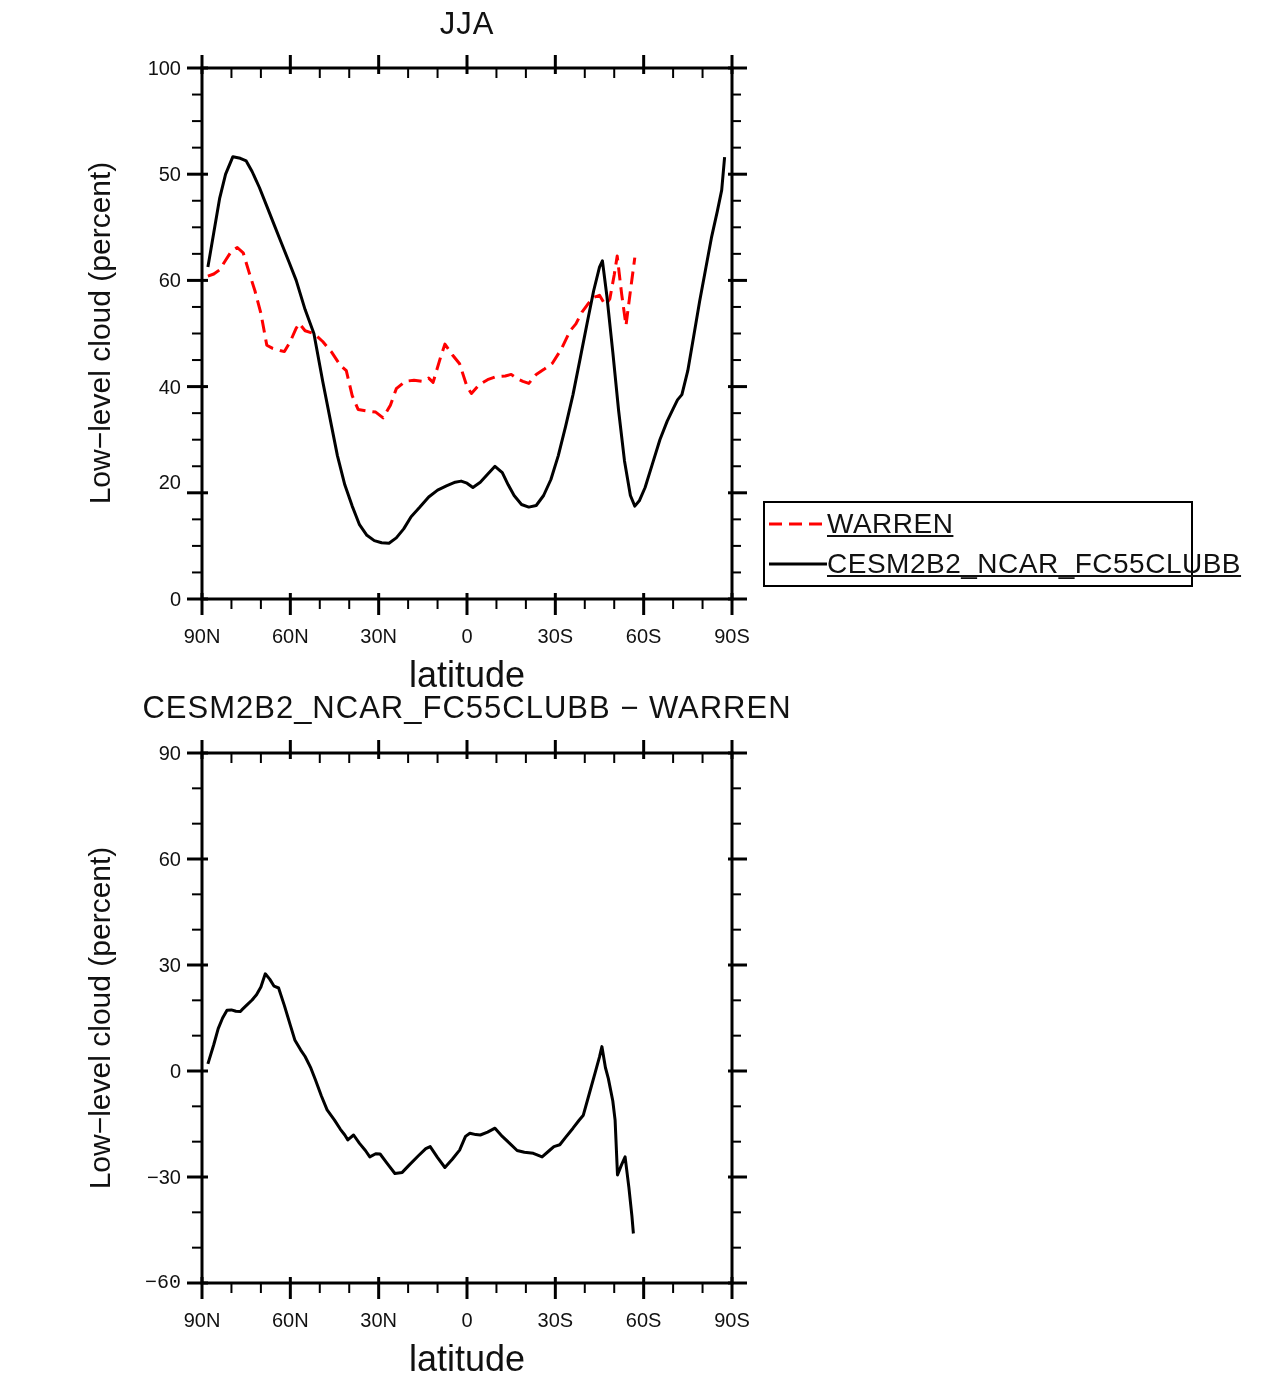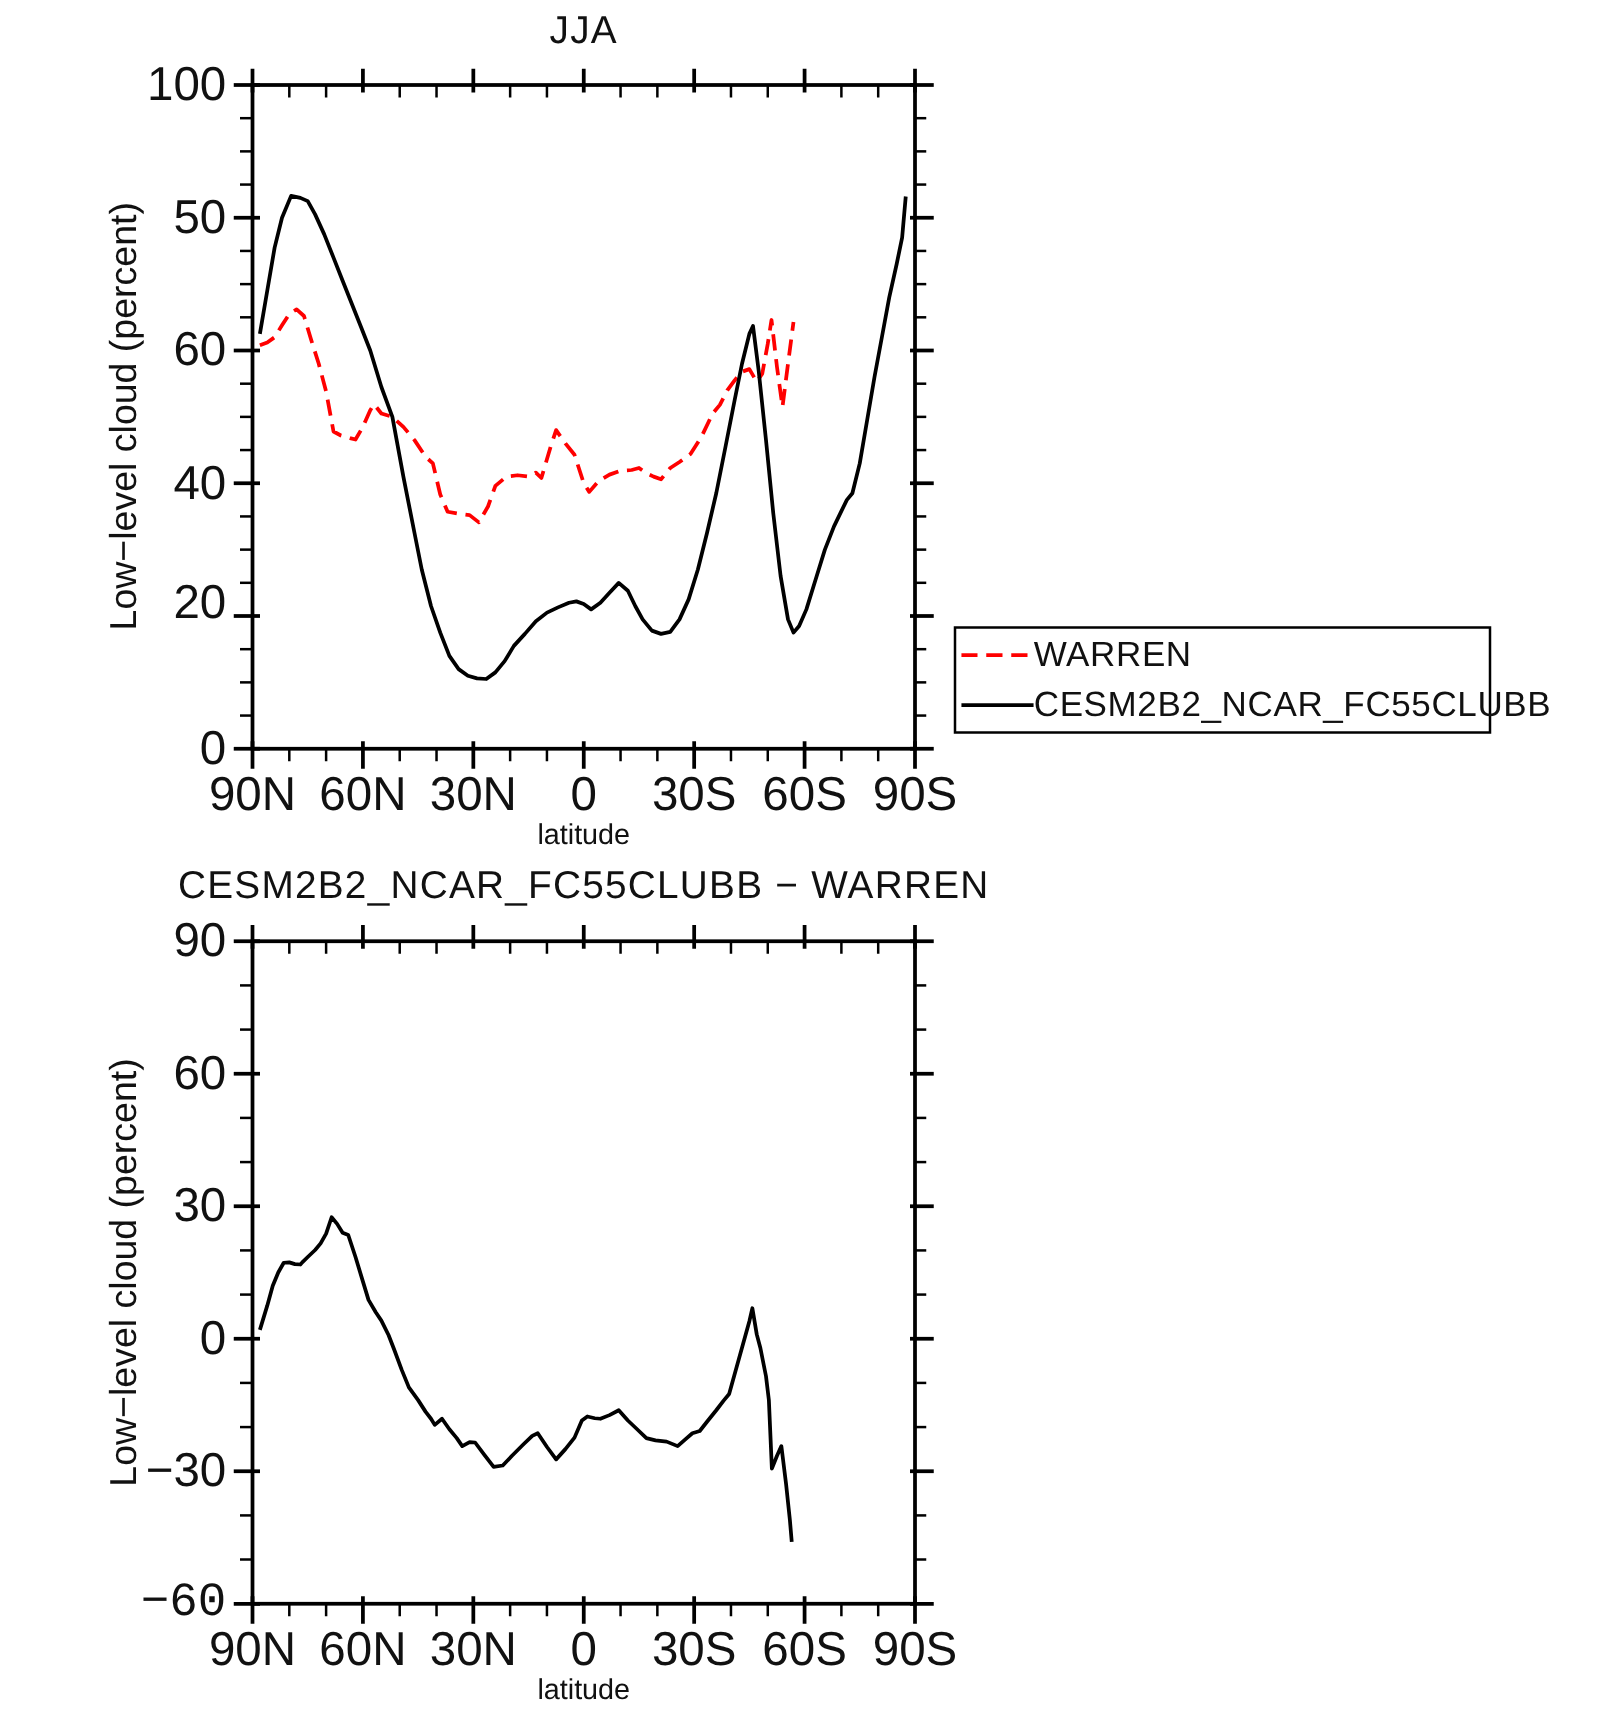--- a/index.html
+++ b/index.html
@@ -4,28 +4,28 @@
 <style>
   html,body{margin:0;padding:0;background:#ffffff;}
   #page{
     position:relative;width:1285px;height:1373px;background:#ffffff;overflow:hidden;
     font-family:"Liberation Sans",sans-serif;color:#111;
   }
   #plot-svg{position:absolute;left:0;top:0;}
   .panel-title{position:absolute;text-align:center;font-size:31px;letter-spacing:1px;white-space:nowrap;}
   .axis-title-y{position:absolute;width:420px;height:34px;text-align:center;font-size:30px;
     transform:rotate(-90deg);transform-origin:center center;white-space:nowrap;}
-  .axis-title-x{position:absolute;text-align:center;font-size:23px;}
-  .tick-label{position:absolute;font-size:38px;line-height:34px;white-space:nowrap;}
+  .axis-title-x{position:absolute;text-align:center;font-size:36px;}
+  .tick-label{position:absolute;font-size:20px;line-height:34px;white-space:nowrap;}
   .tick-label.x{text-align:center;}
   .tick-label.y{text-align:right;}
   #legend{
     position:absolute;left:763px;top:501px;width:430px;height:86px;
     border:2px solid #000;background:#fff;box-sizing:border-box;
-    display:flex;flex-direction:column;justify-content:center;
+    display:flex;flex-direction:column;justify-content:center;text-decoration:underline;
   }
   .legend-row{display:flex;align-items:center;height:40px;padding-left:4px;}
   .legend-row svg{flex:0 0 auto;display:block;}
   .legend-label{font-size:28px;letter-spacing:0.5px;white-space:nowrap;}
 </style>
 </head>
 <body>
 
 <div id="page">
 

